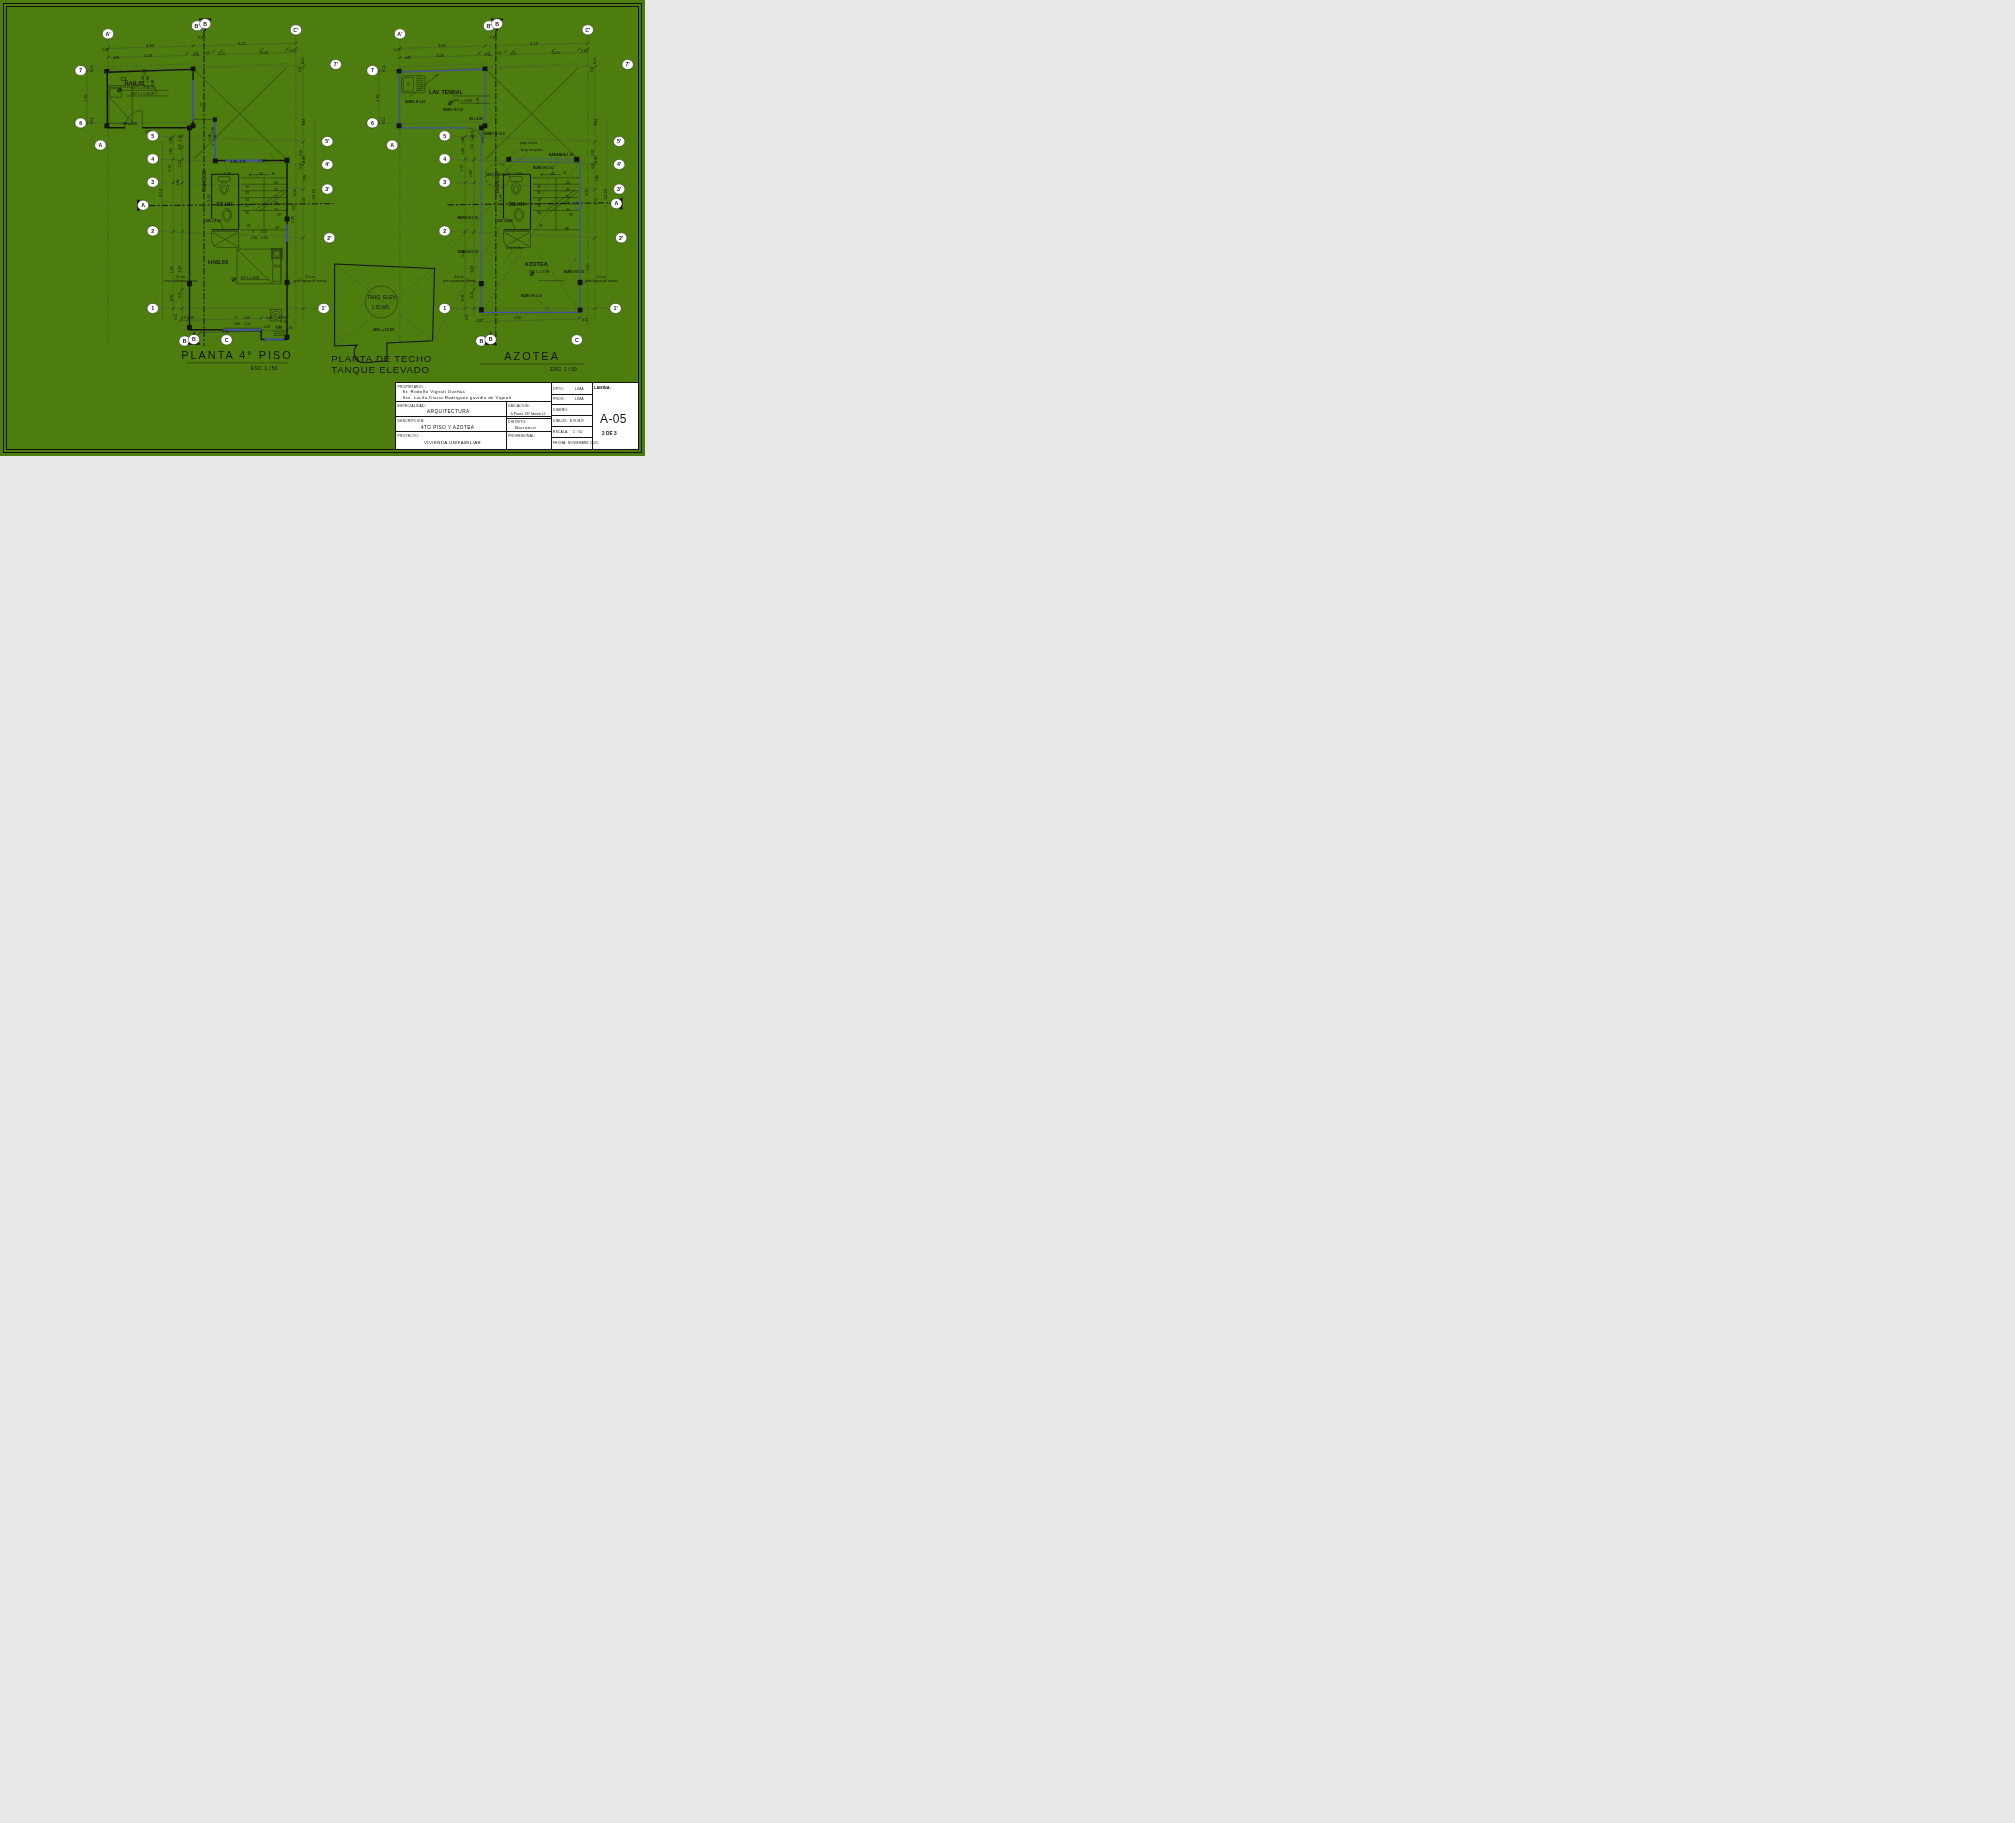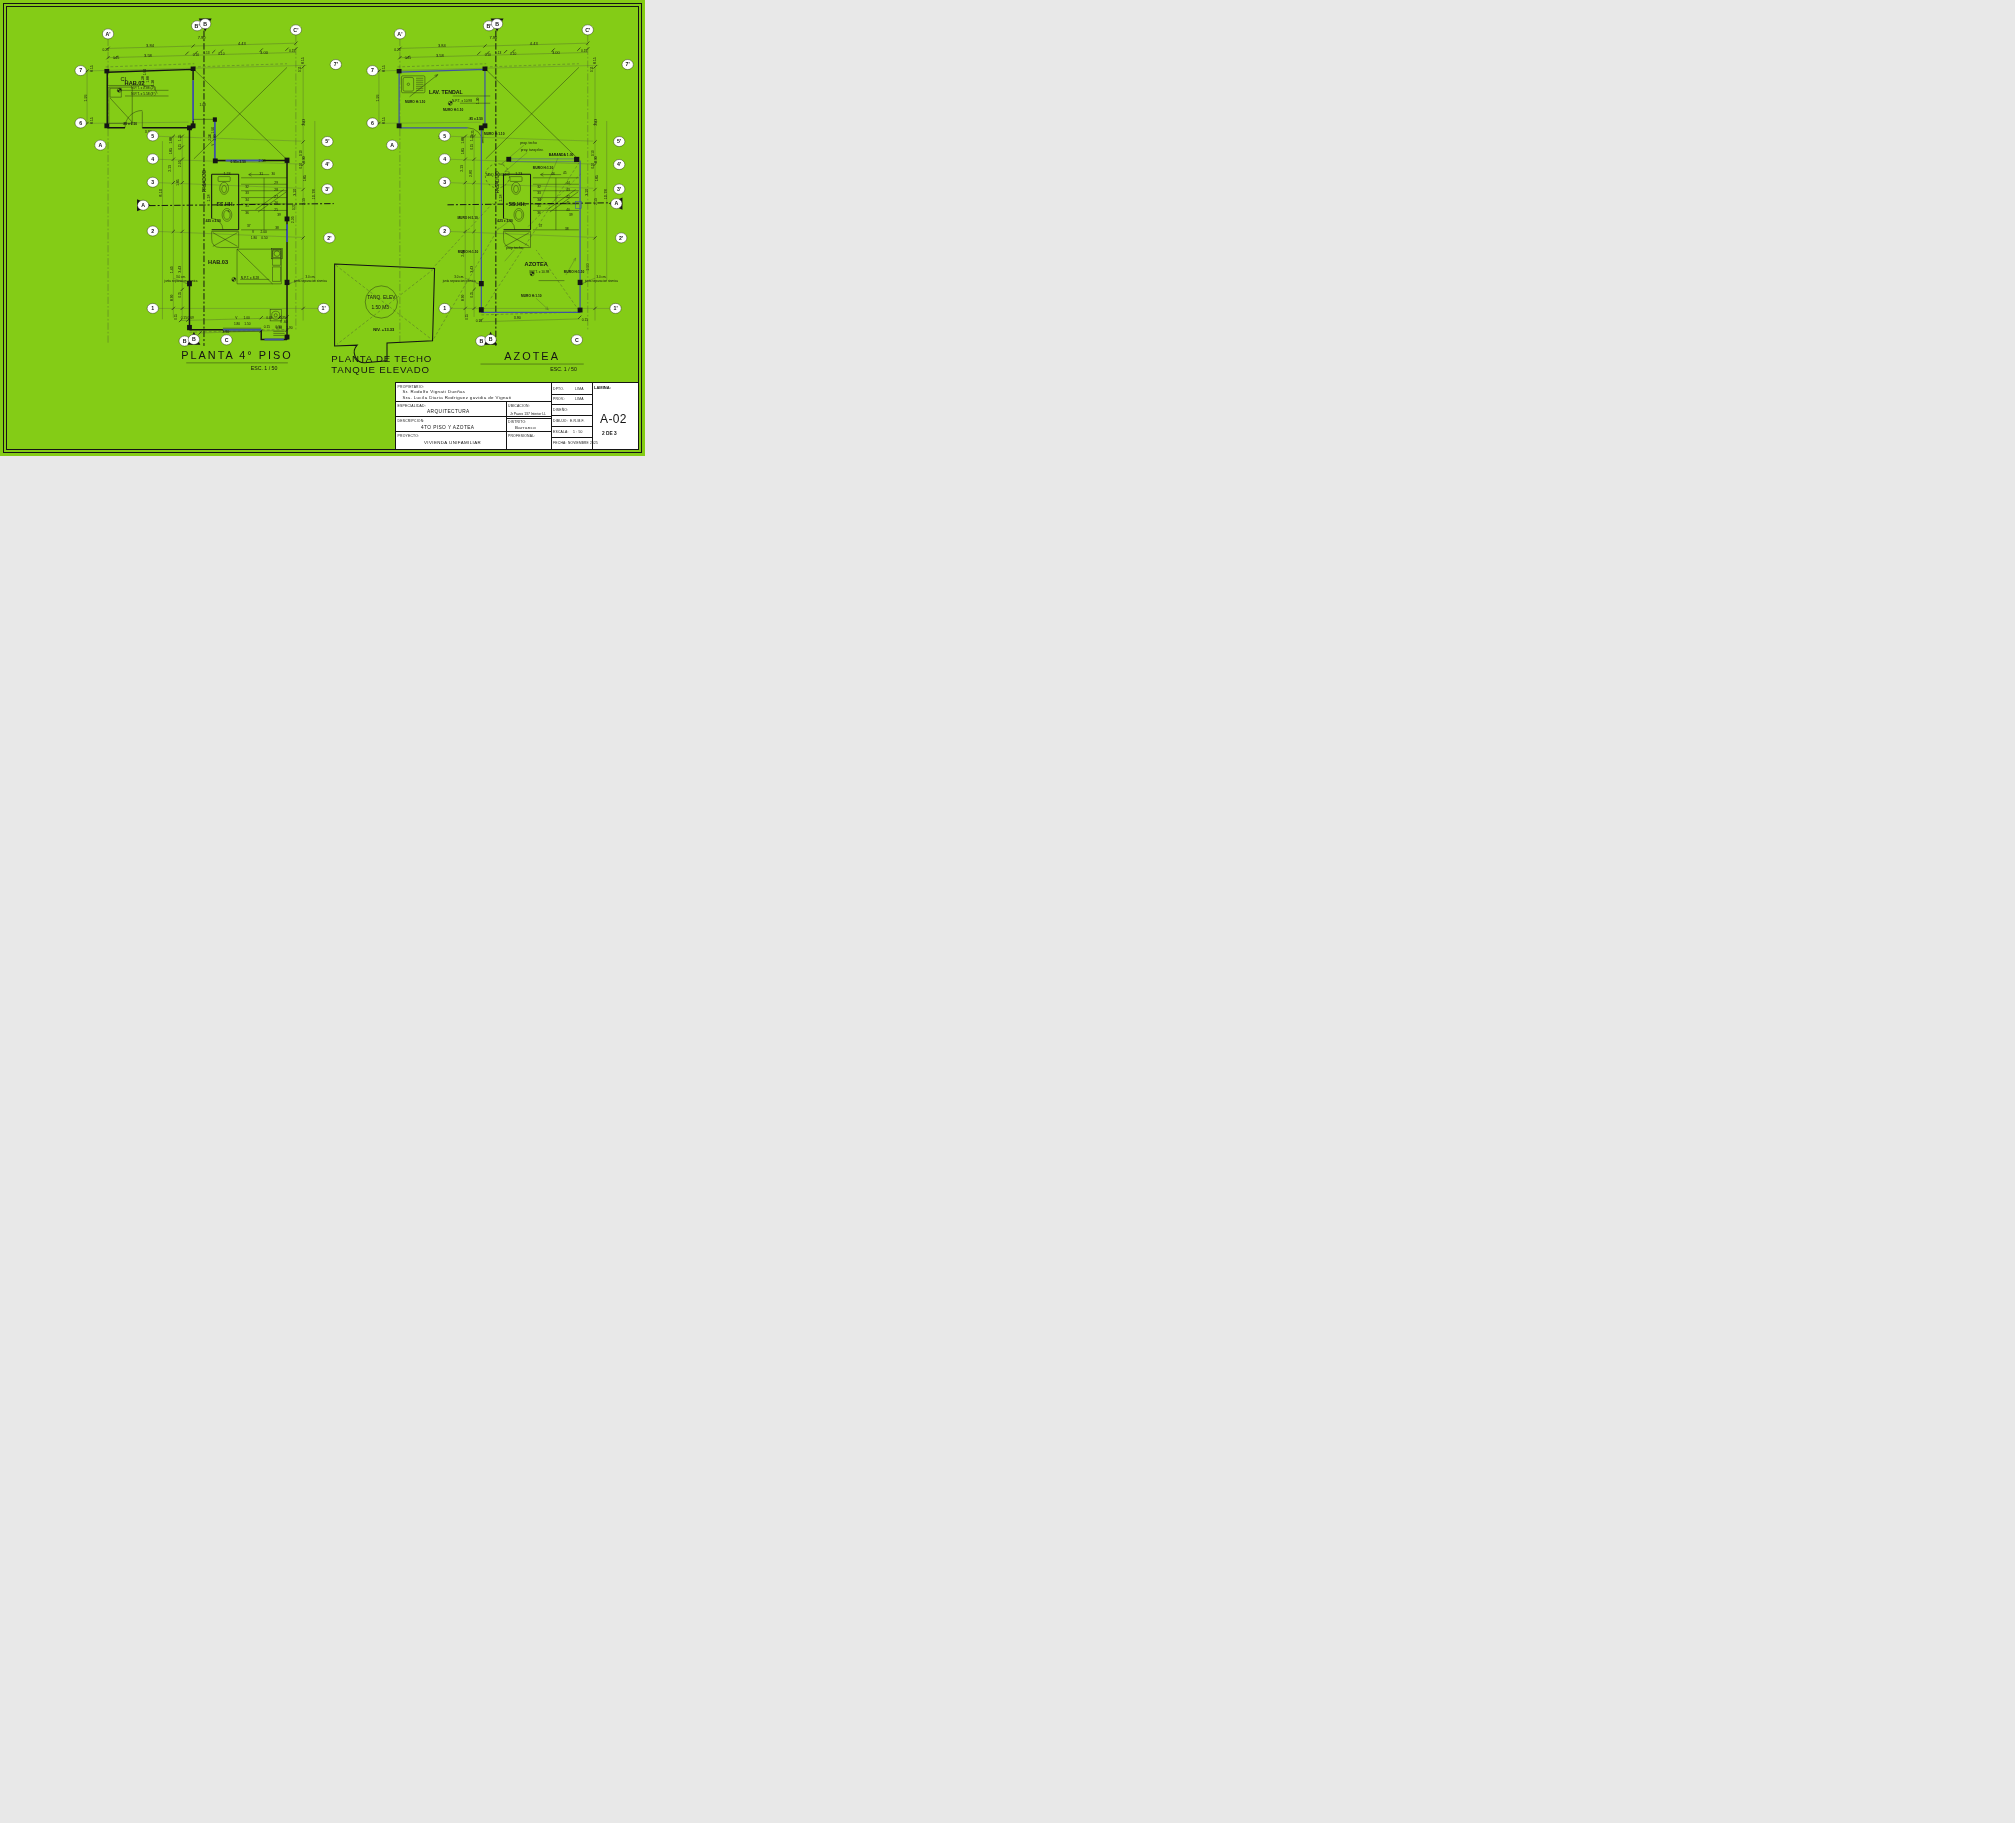--- a/index.html
+++ b/index.html
@@ -1,16 +1,16 @@
 <!DOCTYPE html>
 <html style="font-size:6.4px"><head>
 <meta charset="utf-8">
 <style>
   html,body{margin:0;padding:0;background:#e8e8e8;font-family:"Liberation Sans",sans-serif;}
-  .sheet{position:relative;width:645px;height:456px;background:#84cc16;overflow:hidden;}
+  .sheet{position:relative;width:645px;height:456px;background:#4d7c0f;overflow:hidden;}
   svg{position:absolute;left:0;top:0;}
   svg text{font-family:"Liberation Sans","DejaVu Sans",sans-serif;fill:#141414;}
   .lbl{text-anchor:middle;font-weight:400;}
   .lbl.b{font-weight:700;}
   .bub{text-anchor:middle;font-weight:700;font-size:13px;}
   .title{text-anchor:middle;font-size:27px;font-weight:500;letter-spacing:5px;}
   .title2{font-size:24px;font-weight:500;letter-spacing:2px;}
   .esc{text-anchor:middle;font-size:13px;font-weight:500;}
   .w{stroke:#141414;stroke-width:3.6;fill:none;}
   .w2{stroke:#141414;stroke-width:2.6;fill:none;}
@@ -657,17 +657,17 @@
     <span class="lab" style="left:157px;top:25px">DISEÑO:</span>
     <span class="lab" style="left:179px;top:25px"></span>
     <span class="lab" style="left:157px;top:36px">DIBUJO:</span>
     <span class="lab" style="left:174px;top:36px">E.R.M.F.</span>
     <span class="lab" style="left:157px;top:47px">ESCALA:</span>
     <span class="lab" style="left:177px;top:47px">1  :  50</span>
     <span class="lab" style="left:157px;top:58px">FECHA:</span>
     <span class="lab" style="left:172px;top:58px;font-size:3.2px">NOVIEMBRE  2025</span>
 
     <span style="left:198px;top:2px;font-weight:700;font-size:4px">LAMINA:</span>
-    <span style="left:204px;top:29px;font-size:12px;letter-spacing:0.4px">A-02</span>
+    <span style="left:204px;top:29px;font-size:12px;letter-spacing:0.4px">A-05</span>
     <span style="left:206px;top:48px;font-weight:700;font-size:4.8px">2  DE  3</span>
   </div>
 </div>
 
 
 </body></html>

